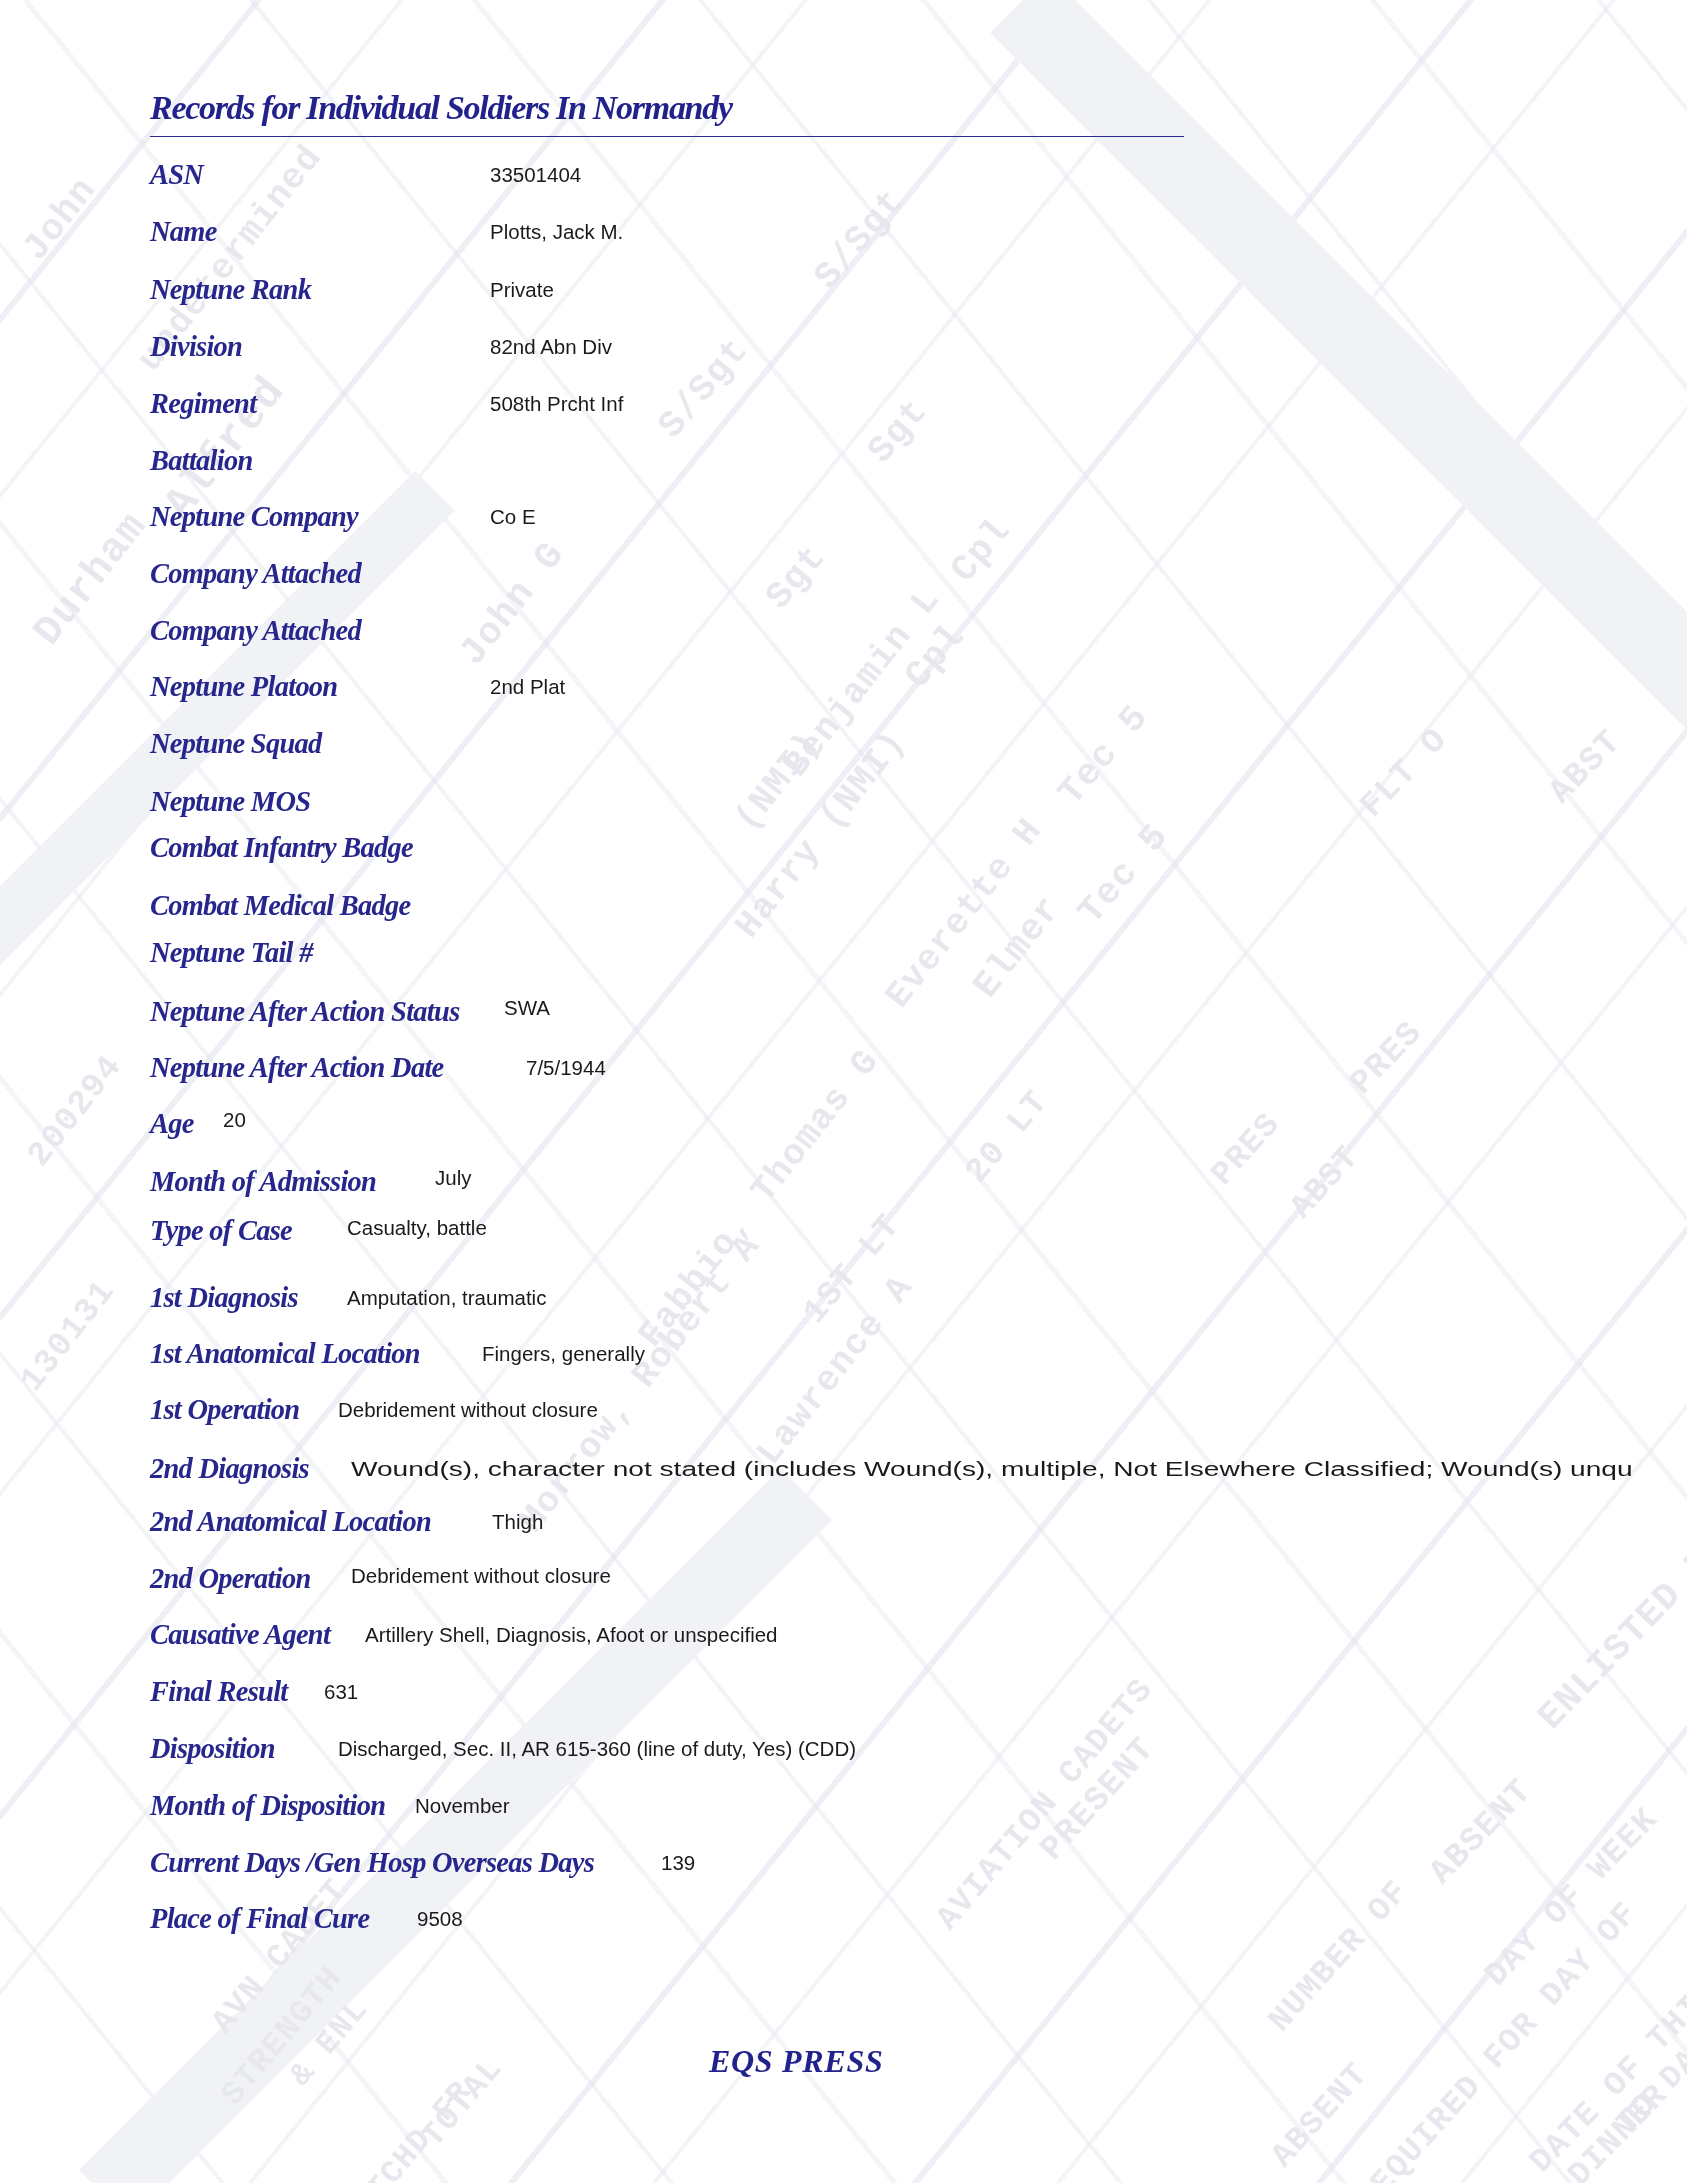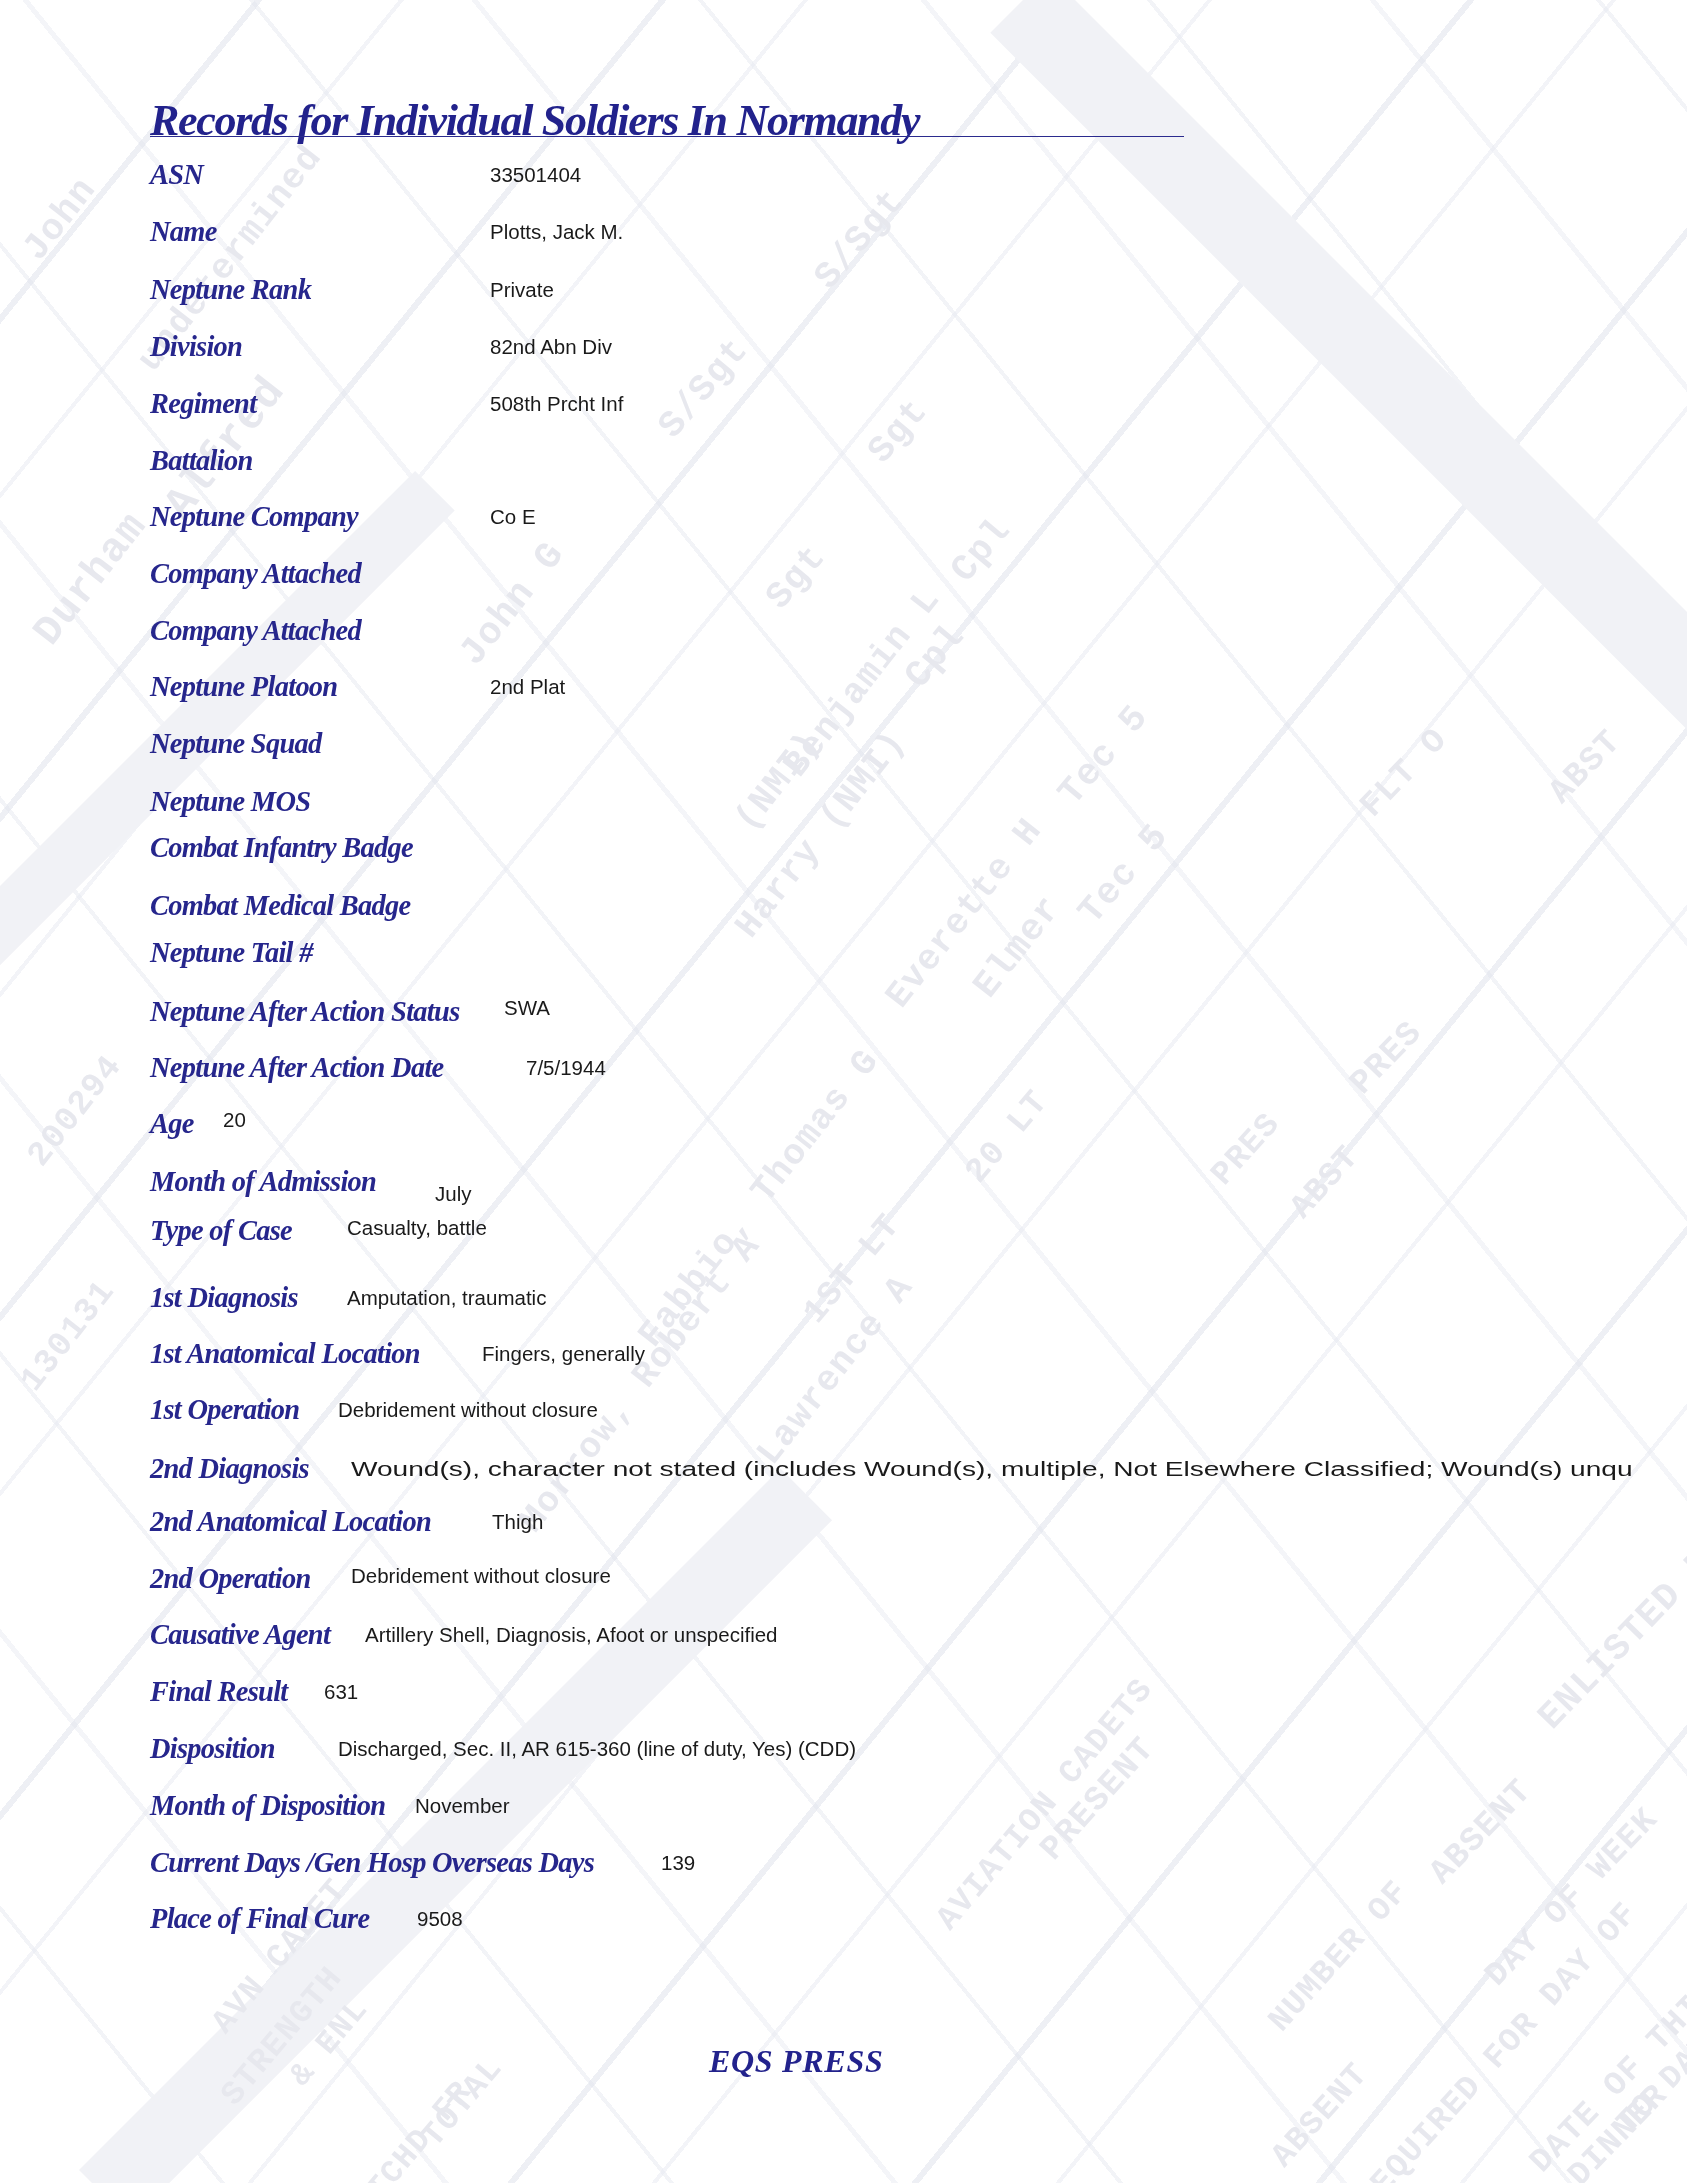--- a/index.html
+++ b/index.html
@@ -25,21 +25,21 @@
     font-weight:bold;
     font-family:"Liberation Mono", monospace;
     letter-spacing:1.3px;
     white-space:nowrap;
   }
   
   .title {
     position:absolute; left:150px; top:66px;
     font-family:"Liberation Serif", serif;
     font-style:italic; font-weight:bold;
-    font-size:44px; color:#22228c;
+    font-size:34px; color:#22228c;
     letter-spacing:-1.3px; white-space:nowrap;
   }
   .title-rule {
     position:absolute; left:150px; top:136px;
     width:1034px; height:1.3px; background:#2b2b8e;
   }
   .row { position:absolute; left:0; width:100%; height:41px; }
   .lbl {
     position:absolute; left:150px; top:0;
     font-family:"Liberation Serif", serif;
@@ -180,21 +180,21 @@
 <div class="row" style="top:1052px">
   <span class="lbl">Neptune After Action Date</span>
   <span class="val" style="left:526px">7/5/1944</span>
 </div>
 <div class="row" style="top:1108px">
   <span class="lbl">Age</span>
   <span class="val" style="left:223px; top:0">20</span>
 </div>
 <div class="row" style="top:1166px">
   <span class="lbl">Month of Admission</span>
-  <span class="val" style="left:435px; top:16px">July</span>
+  <span class="val" style="left:435px; top:0">July</span>
 </div>
 <div class="row" style="top:1215px">
   <span class="lbl">Type of Case</span>
   <span class="val" style="left:347px; top:1.3px">Casualty, battle</span>
 </div>
 <div class="row" style="top:1282px">
   <span class="lbl">1st Diagnosis</span>
   <span class="val" style="left:347px">Amputation, traumatic</span>
 </div>
 <div class="row" style="top:1338px">

